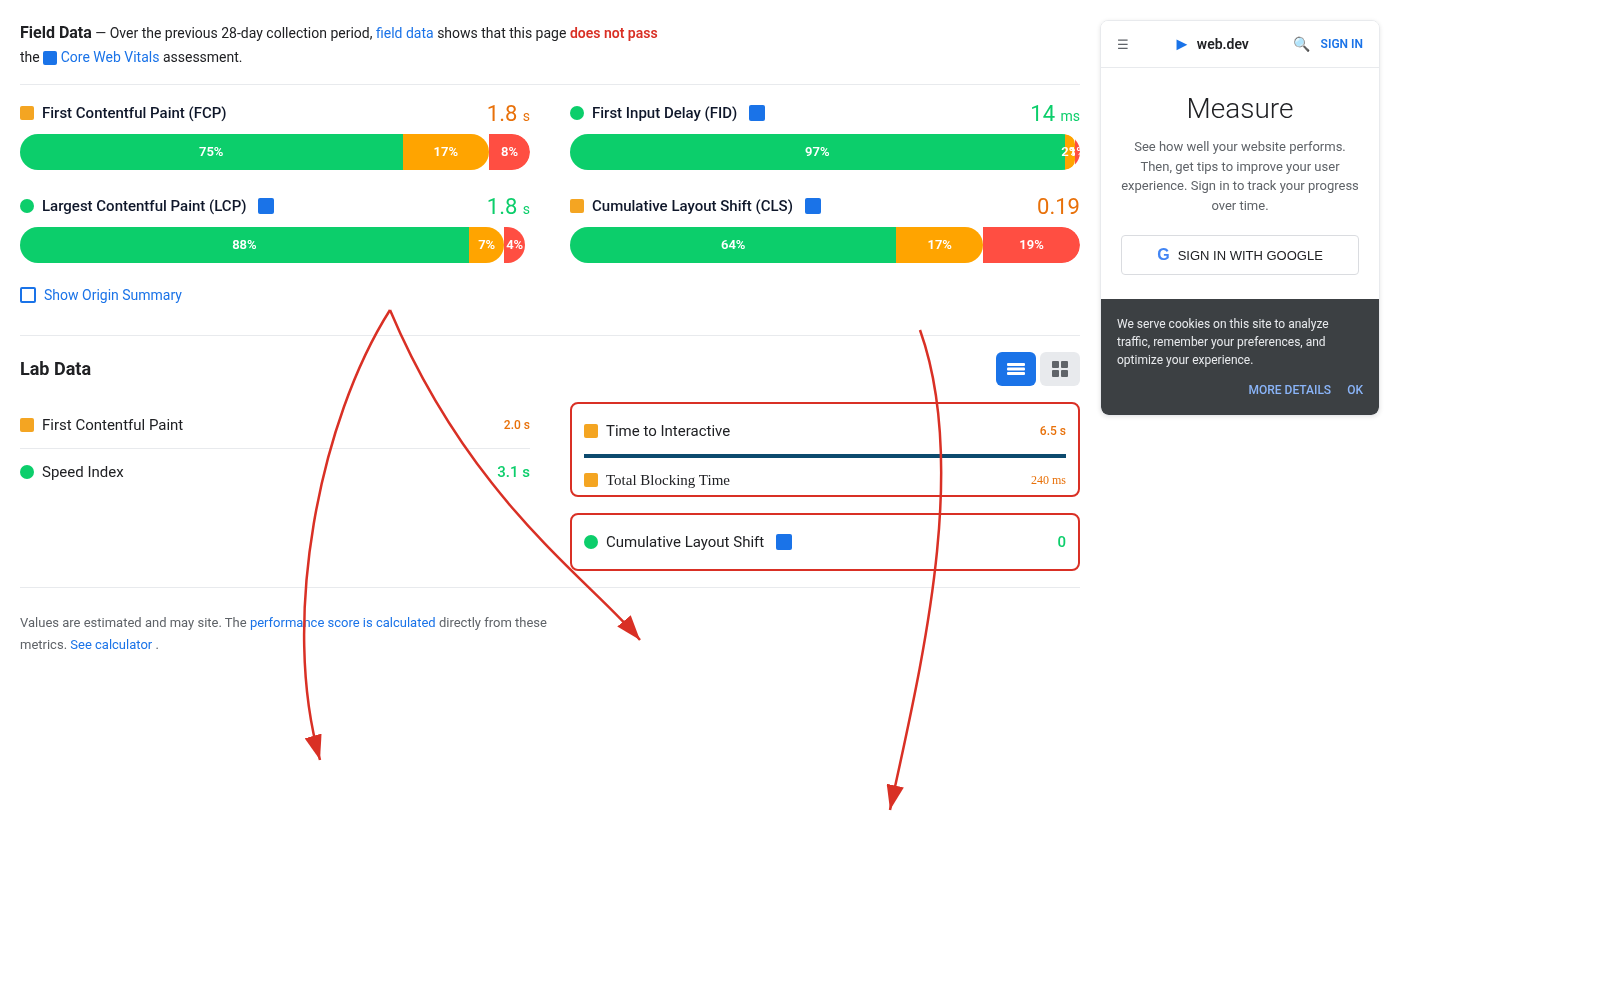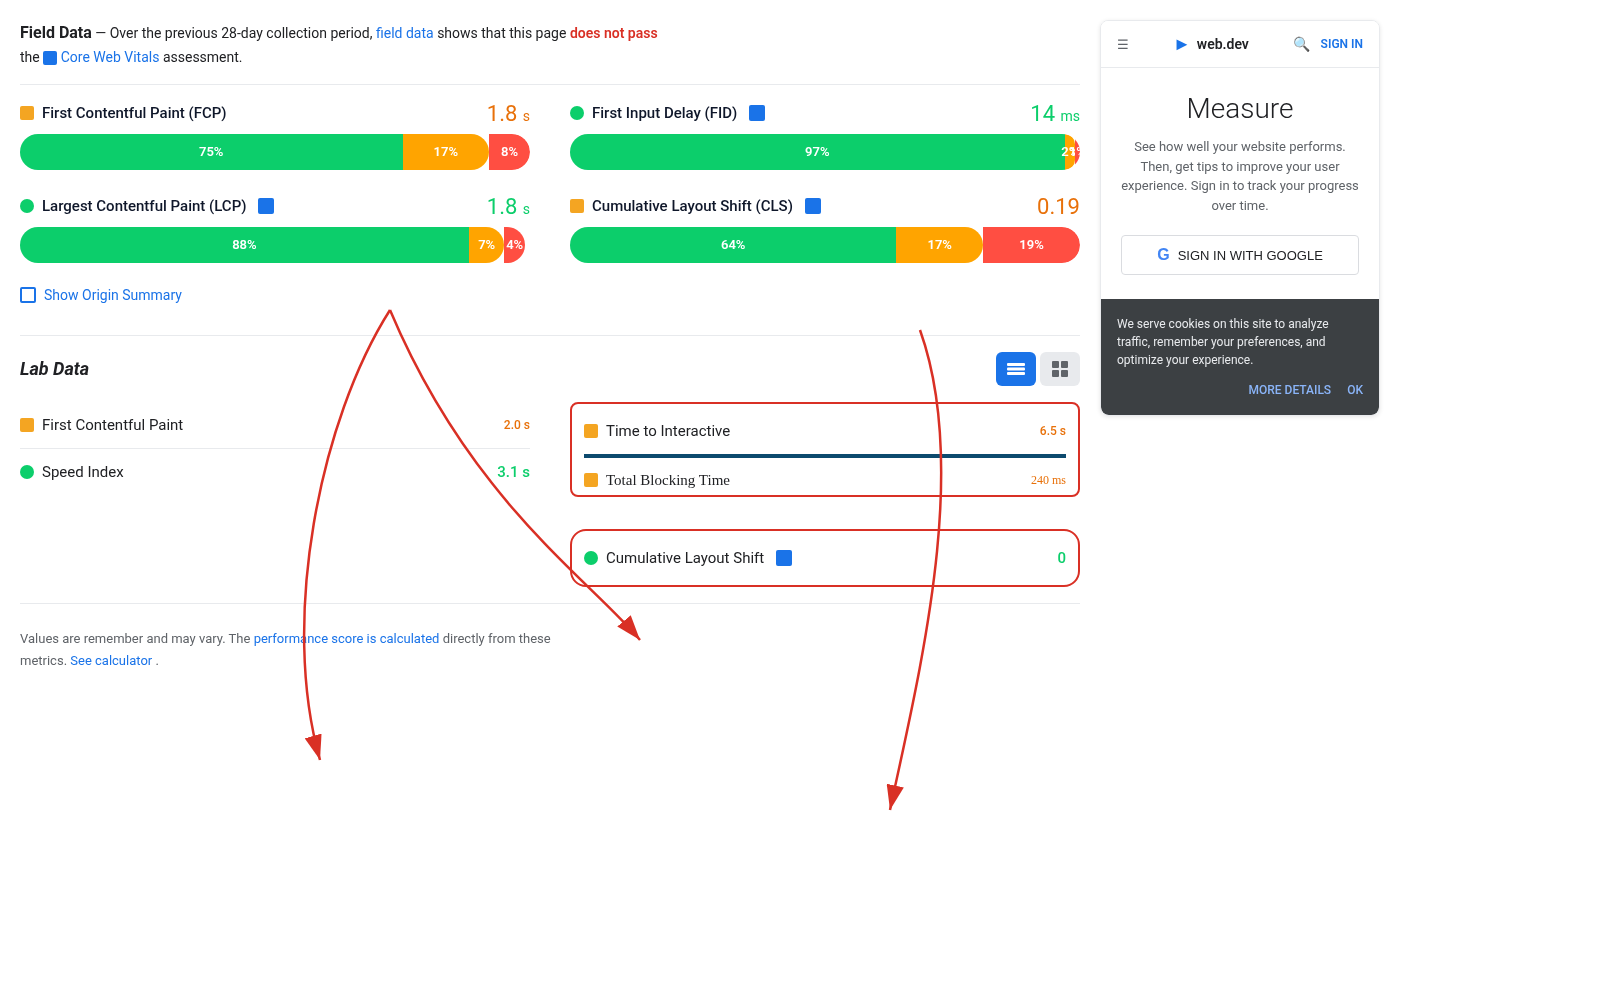--- a/index.html
+++ b/index.html
@@ -161,21 +161,20 @@
 
     
     .lab-data-section {
       margin-top: 8px;
     }
     .lab-data-header-row {
       display: flex;
       align-items: center;
       justify-content: space-between;
       margin-bottom: 16px;
-      font-style: italic;
     }
     .lab-data-title {
       font-size: 18px;
       font-weight: 700;
       color: #202124;
     }
     .view-toggle {
       display: flex;
       gap: 4px;
     }
@@ -364,23 +363,23 @@
       font-family: Liberation Serif, serif;
     }
 
     .lab-left-highlighted {
       border: 2px solid #d93025;
       border-radius: 8px;
       padding: 4px 12px;
     }
     .lab-right-cls-highlighted {
       border: 2px solid #d93025;
-      border-radius: 16px;
+      border-radius: 8px;
       padding: 4px 12px;
-      margin-top: 24px;
+      margin-top: 8px;
     }
     .lab-metric-row-plain {
       display: flex;
       align-items: center;
       justify-content: space-between;
       padding: 14px 0;
       border-bottom: 1px solid #e8eaed;
     }
     .lab-metric-row-plain:last-child {
       border-bottom: none;
@@ -579,21 +578,21 @@
               </span>
             </div>
           </div>
         </div>
       </div>
     </div>
 
     <hr class="divider">
 
     <div class="footer-text">
-      <span>Values are remember and may vary. The</span>
+      <span>Values are estimated and may site. The</span>
       <a href="#">performance score is calculated</a>
       <span>directly from these</span>
       <br>
       <span>metrics.</span>
       <a href="#">See calculator</a>
       <span>.</span>
     </div>
 
     <svg class="arrows-overlay" style="position:absolute;top:0;left:0;width:1060px;height:920px;pointer-events:none;" viewBox="0 0 1060 920" fill="none" xmlns="http://www.w3.org/2000/svg">
 

